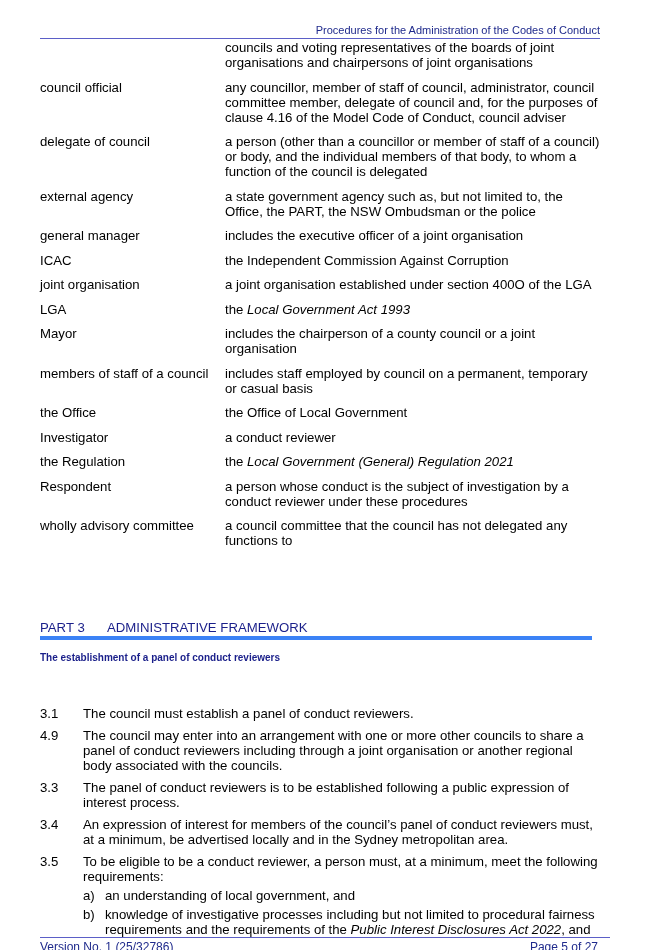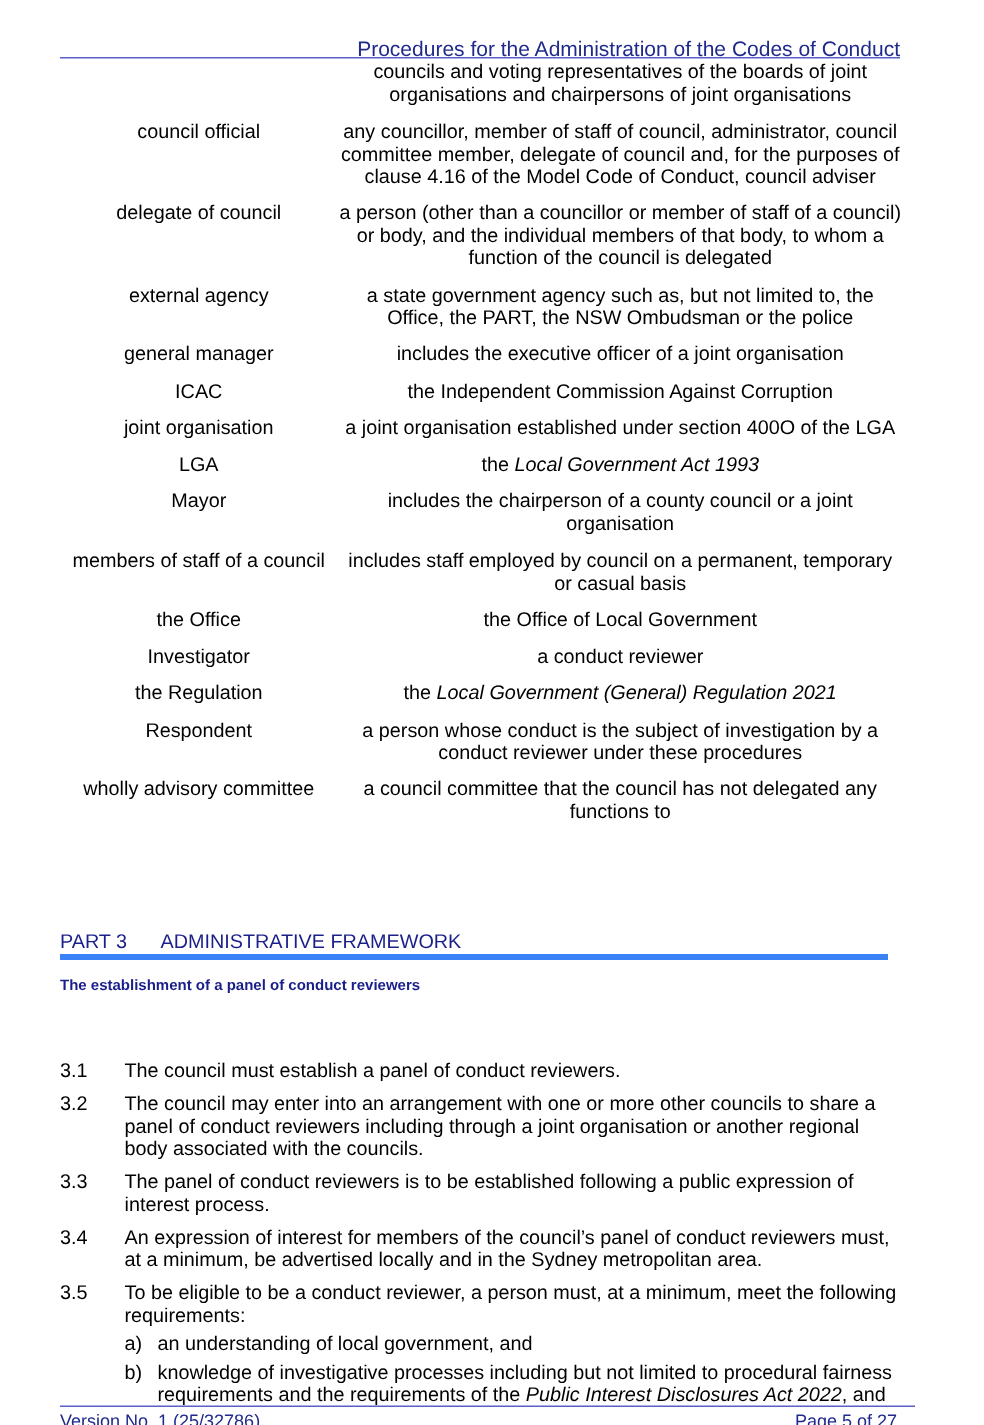--- a/index.html
+++ b/index.html
@@ -1,22 +1,22 @@
 <!DOCTYPE html>
 <html><head>
 <meta charset="utf-8">
 <style>
   html, body { margin: 0; padding: 0; background: #ffffff; }
   body { width: 656px; height: 950px; position: relative; overflow: hidden;
          font-family: "Liberation Sans", sans-serif; color: #000; font-size: 13.2px; }
   .header { position: absolute; left: 40px; top: 23px; width: 560px; height: 15px;
             border-bottom: 1px solid #5b5fc7; }
-  .header-title { position: absolute; right: 0; top: 1px; font-size: 14px; color: #1f2a8c; }
+  .header-title { position: absolute; right: 0; top: 1px; font-size: 11px; color: #1f2a8c; }
   .defs { position: absolute; left: 40px; top: 40px; width: 562px; }
-  .def-row { display: flex; line-height: 15px; margin-bottom: 9.5px; text-align: center; }
+  .def-row { display: flex; line-height: 15px; margin-bottom: 9.5px; }
   .term { width: 185px; flex: 0 0 185px; }
   .meaning { flex: 1; }
   .part { position: absolute; left: 40px; top: 620px; width: 552px; height: 16px;
           border-bottom: 4px solid #3b82f6; color: #1a1f8a; font-weight: normal; font-size: 13.2px; }
   .part .num { display: inline-block; width: 67px; }
   .subhead { position: absolute; left: 40px; top: 652px; color: #1a1f8a; font-weight: bold; font-size: 10px; }
   .clauses { position: absolute; left: 40px; top: 706px; width: 562px; }
   .clause { display: flex; line-height: 15px; margin-bottom: 7px; }
   .cnum { width: 43px; flex: 0 0 43px; }
   .ctext { flex: 1; }
@@ -102,21 +102,21 @@
 </div>
 
 <div class="subhead">The establishment of a panel of conduct reviewers</div>
 
 <div class="clauses">
   <div class="clause">
       <div class="cnum">3.1</div>
       <div class="ctext">The council must establish a panel of conduct reviewers.</div>
     </div>
   <div class="clause">
-      <div class="cnum">3.2</div>
+      <div class="cnum">4.9</div>
       <div class="ctext">The council may enter into an arrangement with one or more other councils to share a panel of conduct reviewers including through a joint organisation or another regional body associated with the councils.</div>
     </div>
   <div class="clause">
       <div class="cnum">3.3</div>
       <div class="ctext">The panel of conduct reviewers is to be established following a public expression of interest process.</div>
     </div>
   <div class="clause">
       <div class="cnum">3.4</div>
       <div class="ctext">An expression of interest for members of the council’s panel of conduct reviewers must, at a minimum, be advertised locally and in the Sydney metropolitan area.</div>
     </div>

